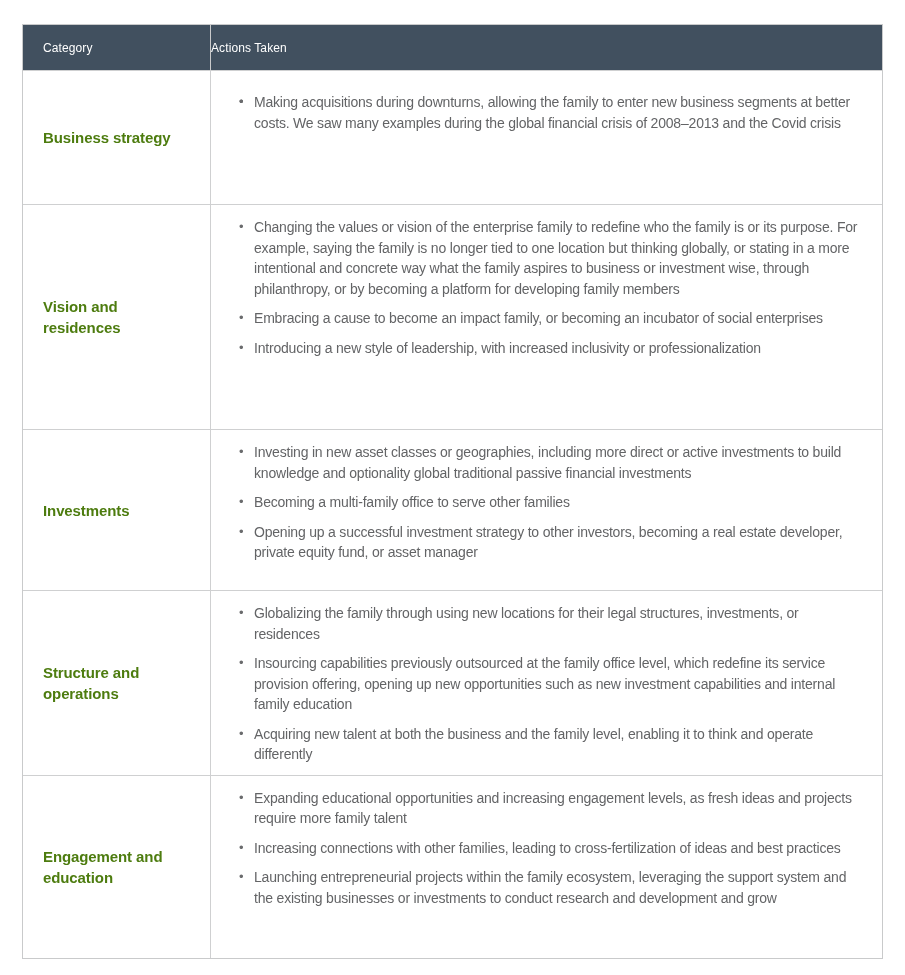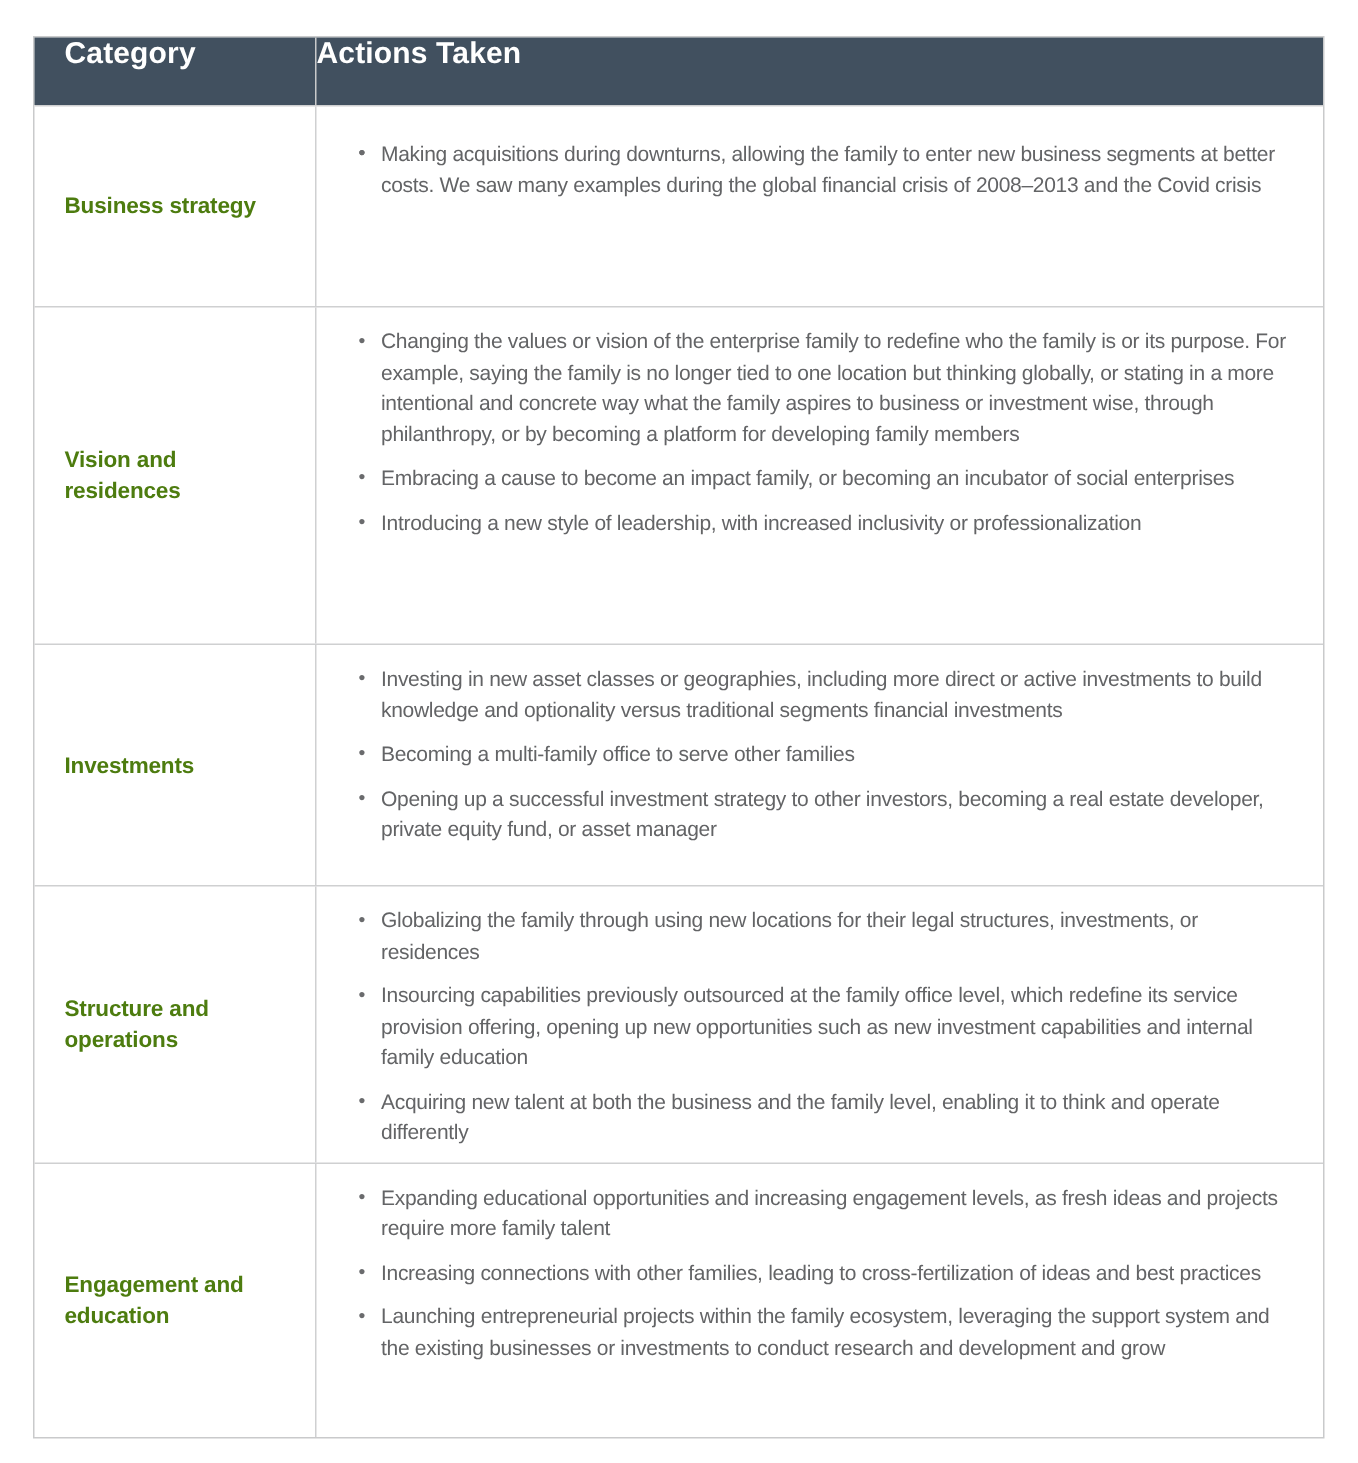--- a/index.html
+++ b/index.html
@@ -30,25 +30,25 @@
   }
   .trow + .trow {
     border-top: 1px solid #cfd0d1;
   }
   
   .thead {
     background: #41505f;
   }
   .thead .hcell {
     color: #ffffff;
-    font-weight: bold;
-    font-size: 20px;
+    font-weight: normal;
+    font-size: 12px;
     letter-spacing: 0.1px;
     display: flex;
-    align-items: flex-start;
+    align-items: center;
     min-height: 45px;
     box-sizing: border-box;
   }
   .thead .hcell.cat { padding-left: 20px; }
   .thead .hcell.act { border-left: 1px solid #c9cacb; }
   
   .cat-cell {
     display: flex;
     align-items: center;
     box-sizing: border-box;
@@ -150,21 +150,21 @@
     </div>
 
     <div class="trow r3">
       <div class="cat-cell">
         <span class="cat-label">Investments</span>
       </div>
       <div class="act-cell">
         <ul class="bullet-list">
           <li class="bullet-item">
             <span class="bullet-glyph">•</span>
-            <span>Investing in new asset classes or geographies, including more direct or active investments to build knowledge and optionality versus traditional segments financial investments</span>
+            <span>Investing in new asset classes or geographies, including more direct or active investments to build knowledge and optionality global traditional passive financial investments</span>
           </li>
           <li class="bullet-item">
             <span class="bullet-glyph">•</span>
             <span>Becoming a multi-family office to serve other families</span>
           </li>
           <li class="bullet-item">
             <span class="bullet-glyph">•</span>
             <span>Opening up a successful investment strategy to other investors, becoming a real estate developer, private equity fund, or asset manager</span>
           </li>
         </ul>

